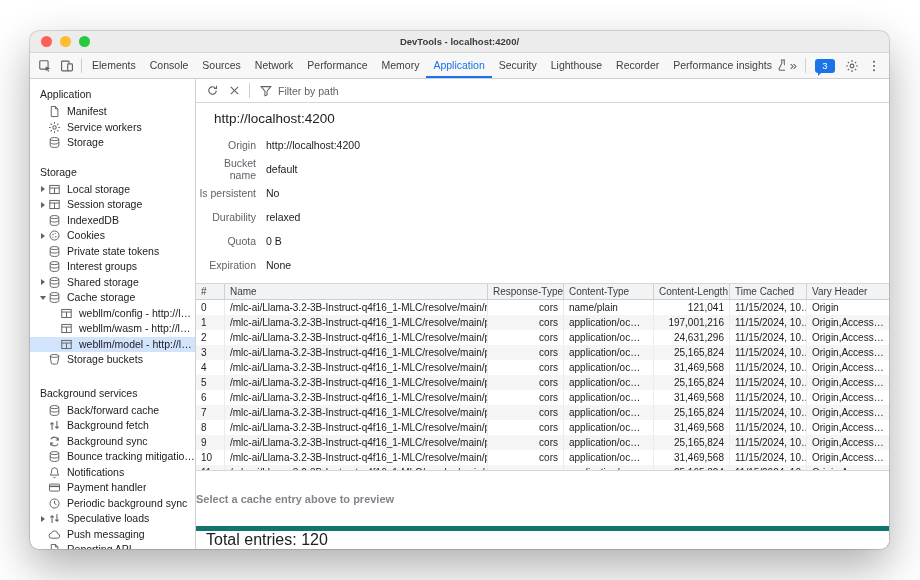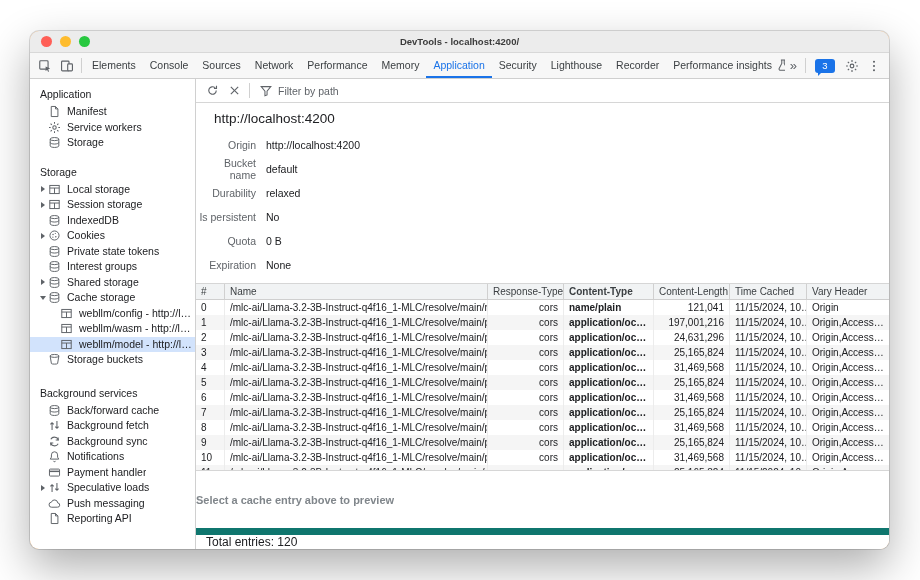--- a/index.html
+++ b/index.html
@@ -79,30 +79,30 @@
   .gh-cell { padding:0 5px; border-right:1px solid #d0d0d0; display:flex; align-items:center;
              white-space:nowrap; overflow:hidden; color:#3c4043; }
   .grid-body { height:170px; overflow:hidden; }
   .grid-row { display:flex; height:15px; }
   .grid-body div.grid-row:nth-of-type(even) { background:#f5f5f5; }
   .gc { padding:0 5px; border-right:1px solid #ececec; display:flex; align-items:center;
         white-space:nowrap; overflow:hidden; text-overflow:ellipsis; }
   .c-num  { flex:0 0 29px; }
   .c-name { flex:1 1 auto; min-width:0; }
   .c-rtype{ flex:0 0 76px; } .gc.c-rtype{ justify-content:flex-end; }
-  .c-ctype{ flex:0 0 90px;font-weight:bold; }
+  .c-ctype{ flex:0 0 90px; }
   .c-clen { flex:0 0 76px; } .gc.c-clen { justify-content:flex-end; }
   .c-time { flex:0 0 77px; }
   .c-vary { flex:0 0 82px; border-right:none; }
 
   .preview { flex:1; min-height:0; border-top:1px solid #d6d6d6; display:flex;
              align-items:center; justify-content:flex-start; color:#80868b;
              font-size:11px; font-weight:bold; }
-  .statusbar { flex:0 0 20px; border-top:7px solid #0f766e; display:flex; 
-               padding-left:10px; font-size:12px; color:#202124; background:#fff; }
+  .statusbar { flex:0 0 20px; border-top:5px solid #0f766e; display:flex; 
+               padding-left:10px; font-size:16px; color:#202124; background:#fff; }
 </style>
 </head>
 <body>
 
 <div class="window">
 
   <div class="titlebar">
     <div class="lights">
       <span class="light red"></span>
       <span class="light yellow"></span>
@@ -379,35 +379,56 @@
               <path d="M12.5 3.2v3h-3"></path>
               <path d="M3.5 12.8v-3h3"></path>
             </svg>
           </span>
           <span class="t-label">Background sync</span>
       </div>
       <div class="tree-item">
         <span class="arrow"></span>
           <span class="ticon">
             <svg viewBox="0 0 16 16" fill="none" stroke="#5f6368" stroke-width="1.2">
+              <ellipse cx="8" cy="3.8" rx="5.3" ry="1.9"></ellipse>
+              <path d="M2.7 3.8v8.4c0 1 2.4 1.9 5.3 1.9s5.3-.9 5.3-1.9V3.8"></path>
+              <path d="M2.7 8c0 1 2.4 1.9 5.3 1.9S13.3 9 13.3 8"></path>
+            </svg>
+          </span>
+          <span class="t-label">Bounce tracking mitigations</span>
+      </div>
+      <div class="tree-item">
+        <span class="arrow"></span>
+          <span class="ticon">
+            <svg viewBox="0 0 16 16" fill="none" stroke="#5f6368" stroke-width="1.2">
               <path d="M8 2.2a3.8 3.8 0 0 1 3.8 3.8v2.8l1.4 2.4H2.8l1.4-2.4V6A3.8 3.8 0 0 1 8 2.2z"></path>
               <path d="M6.7 13.4a1.35 1.35 0 0 0 2.6 0"></path>
             </svg>
           </span>
           <span class="t-label">Notifications</span>
       </div>
       <div class="tree-item">
         <span class="arrow"></span>
           <span class="ticon">
             <svg viewBox="0 0 16 16" fill="none" stroke="#5f6368" stroke-width="1.2">
               <rect x="1.8" y="3.8" width="12.4" height="8.6" rx="1"></rect>
               <line x1="1.8" y1="6.6" x2="14.2" y2="6.6" stroke-width="1.8"></line>
             </svg>
           </span>
           <span class="t-label">Payment handler</span>
+      </div>
+      <div class="tree-item">
+        <span class="arrow"></span>
+          <span class="ticon">
+            <svg viewBox="0 0 16 16" fill="none" stroke="#5f6368" stroke-width="1.2">
+              <circle cx="8" cy="8" r="5.6"></circle>
+              <path d="M8 4.6V8l2.4 1.5"></path>
+            </svg>
+          </span>
+          <span class="t-label">Periodic background sync</span>
       </div>
       <div class="tree-item">
         <span class="arrow arrow-right"></span>
           <span class="ticon">
             <svg viewBox="0 0 16 16" fill="none" stroke="#5f6368" stroke-width="1.3">
               <path d="M5 13.5V4.5M5 4.5L3 6.7M5 4.5l2 2.2"></path>
               <path d="M11 2.5v9M11 11.5l-2-2.2M11 11.5l2-2.2"></path>
             </svg>
           </span>
           <span class="t-label">Speculative loads</span>
@@ -471,27 +492,27 @@
             <span class="meta-label">Origin</span>
             <span class="meta-value">http://localhost:4200</span>
           </div>
 
           <div class="meta-row">
             <span class="meta-label">Bucket name</span>
             <span class="meta-value">default</span>
           </div>
 
           <div class="meta-row">
+            <span class="meta-label">Is persistent</span>
+            <span class="meta-value">No</span>
+          </div>
+
+          <div class="meta-row">
             <span class="meta-label">Durability</span>
             <span class="meta-value">relaxed</span>
-          </div>
-
-          <div class="meta-row">
-            <span class="meta-label">Is persistent</span>
-            <span class="meta-value">No</span>
           </div>
 
           <div class="meta-row">
             <span class="meta-label">Quota</span>
             <span class="meta-value">0 B</span>
           </div>
 
           <div class="meta-row">
             <span class="meta-label">Expiration</span>
             <span class="meta-value">None</span>

